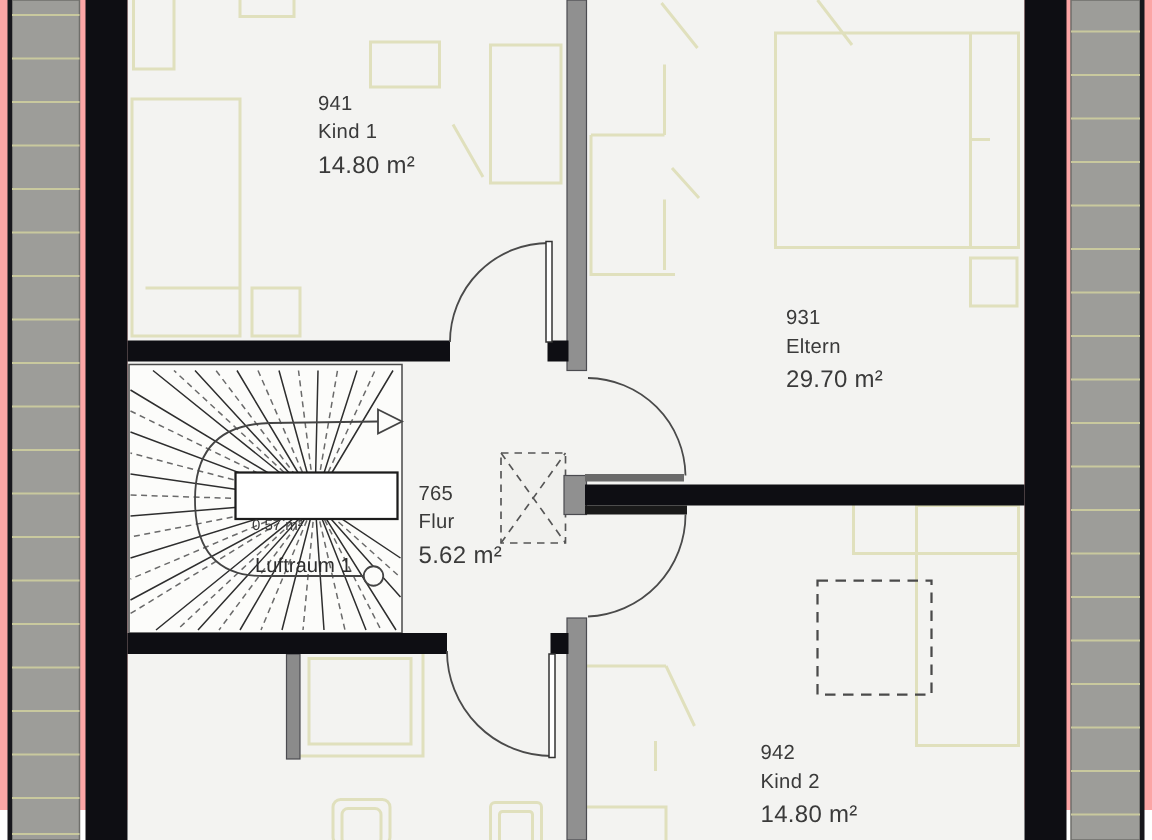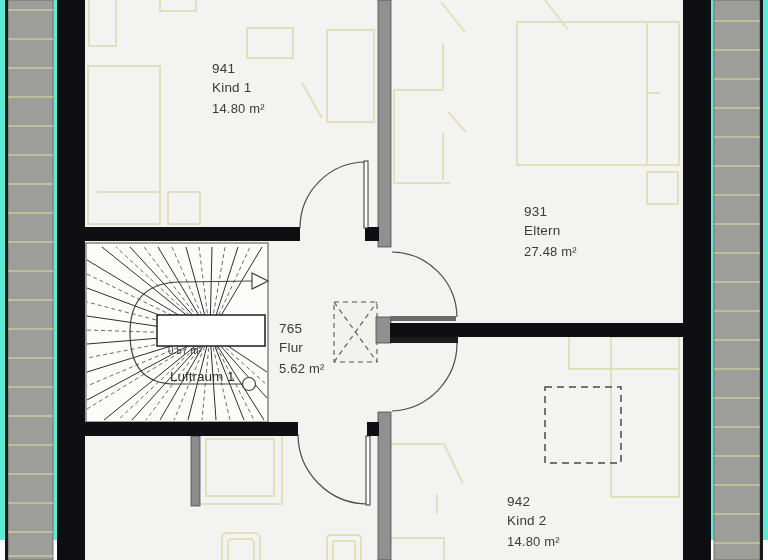--- a/index.html
+++ b/index.html
@@ -1,21 +1,21 @@
 <!DOCTYPE html>
 <html><head>
 <meta charset="utf-8">
 <style>
   html,body{margin:0;padding:0;background:#ffffff;}
   body{width:768px;height:560px;overflow:hidden;font-family:"Liberation Sans",sans-serif;}
-  .plan{position:relative;width:768px;height:540px;background:#5eead4;}
+  .plan{position:relative;width:768px;height:540px;background:#fca5a5;}
   .plan svg{position:absolute;left:0;top:0;}
   .room-label{position:absolute;color:#3a3a3a;font-size:13.5px;line-height:1.4;white-space:nowrap;letter-spacing:.2px;}
   .room-label .num,.room-label .nm{display:block;}
-  .room-label .area{display:block;font-size:13px;margin-top:2px;}
+  .room-label .area{display:block;font-size:16px;margin-top:2px;}
   .luft-name{position:absolute;color:#2d2d2d;font-size:13.5px;white-space:nowrap;margin-top:48px;}
   .luft-area{position:absolute;color:#3a3a3a;font-size:10px;white-space:nowrap;}
 </style>
 </head>
 <body>
 
 <div class="plan">
 
   <svg width="768" height="560" viewBox="0 0 768 560">
 
@@ -114,21 +114,21 @@
 
   <div class="room-label" style="left:212px;top:60px;">
     <span class="num">941</span>
     <span class="nm">Kind 1</span>
     <span class="area">14.80 m²</span>
   </div>
 
   <div class="room-label" style="left:524px;top:203px;">
     <span class="num">931</span>
     <span class="nm">Eltern</span>
-    <span class="area">27.48 m²</span>
+    <span class="area">29.70 m²</span>
   </div>
 
 
   <div class="room-label" style="left:279px;top:320px;">
     <span class="num">765</span>
     <span class="nm">Flur</span>
     <span class="area">5.62 m²</span>
   </div>
 
 

